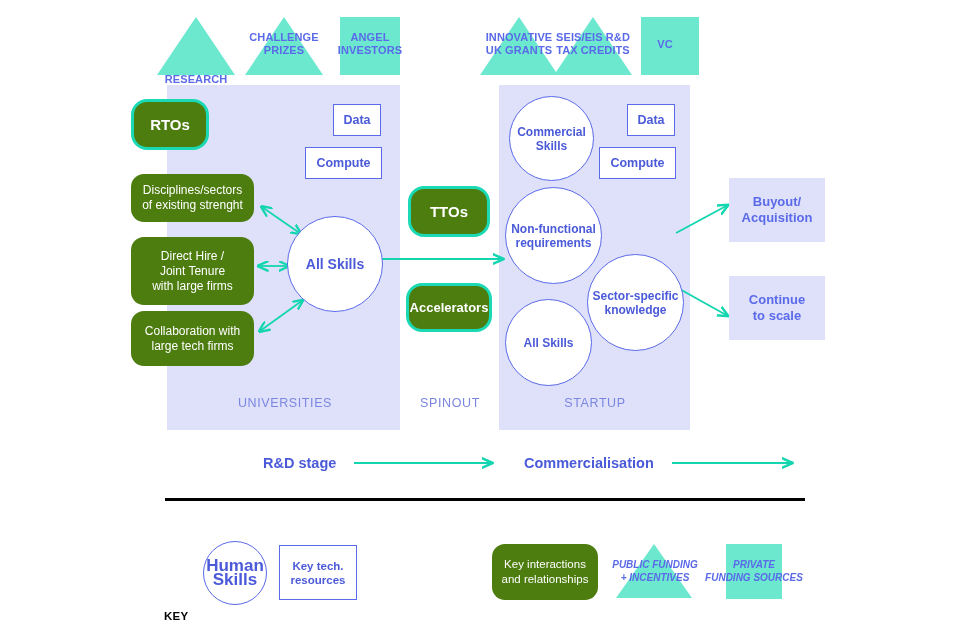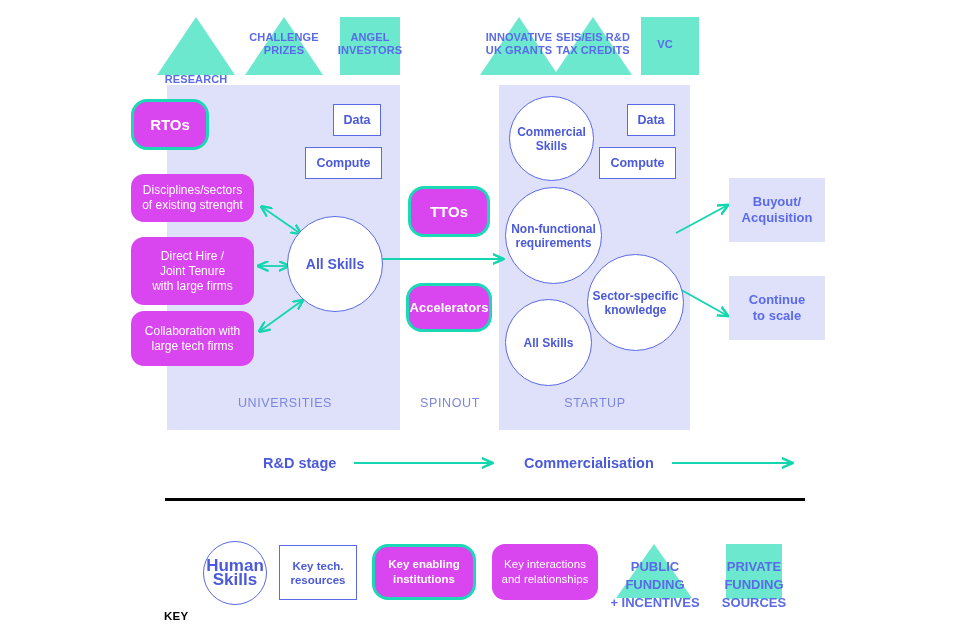--- a/index.html
+++ b/index.html
@@ -49,21 +49,21 @@
   .panel-label {
     position: absolute;
     color: #7b86e0;
     font-size: 12.5px;
     letter-spacing: .6px;
     text-align: center;
   }
 
   
   .pill {
-    background: #d946ef;
+    background: #4d7c0f;
     color: #ffffff;
     display: flex;
     align-items: center;
     justify-content: center;
     text-align: center;
     border-radius: 14px;
     line-height: 15px;
     font-size: 12px;
   }
   .pill.key-inst {
@@ -138,24 +138,25 @@
     color: #000000;
     font-size: 11.5px;
     font-weight: bold;
     letter-spacing: .3px;
     margin-top: 44px;
   }
   .legend-label {
     position: absolute;
     text-align: center;
     color: #5a6ae8;
-    font-size: 13px;
-    font-weight: bold;
-    line-height: 18px;
+    font-size: 10px;
+    font-weight: bold;
+    line-height: 13px;
     white-space: pre-line;
+    font-style: italic;
   }
 
   svg.overlay {
     position: absolute;
     left: 0; top: 0;
     width: 960px; height: 640px;
     pointer-events: none;
   }
 </style>
 </head>
@@ -305,24 +306,20 @@
   <div class="abs circle" style="left:203px; top:541px; width:64px; height:64px; white-space:pre-line; font-size:17px;">
     <span>Human
 Skills</span>
   </div>
 
   <div class="abs rect" style="left:279px; top:545px; width:78px; height:55px; white-space:pre-line; font-size:11.5px;">
     <span>Key tech.
 resources</span>
   </div>
 
-  <div class="abs pill key-inst" style="left:372px; top:544px; width:104px; height:56px; white-space:pre-line; font-size:11.5px;">
-    <span>Key enabling
-institutions</span>
-  </div>
 
   <div class="abs pill rel" style="left:492px; top:544px; width:106px; height:56px; white-space:pre-line; font-size:11.5px;">
     <span>Key interactions
 and relationships</span>
   </div>
 
   <div class="abs fund-tri" style="left:616px; top:544px; border-left-width:38px; border-right-width:38px; border-bottom-width:54px;"></div>
   <div class="legend-label" style="left:604px; top:558px; width:102px;">PUBLIC FUNDING
 + INCENTIVES</div>
 

